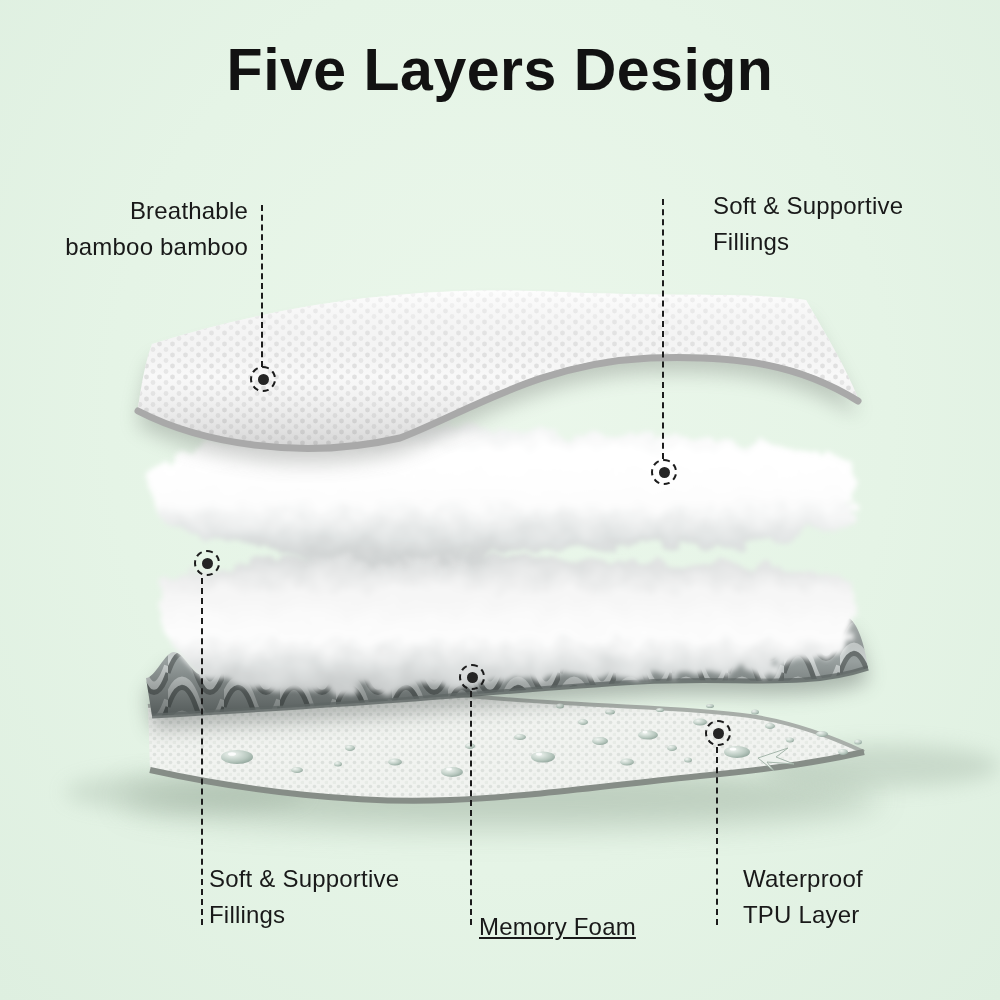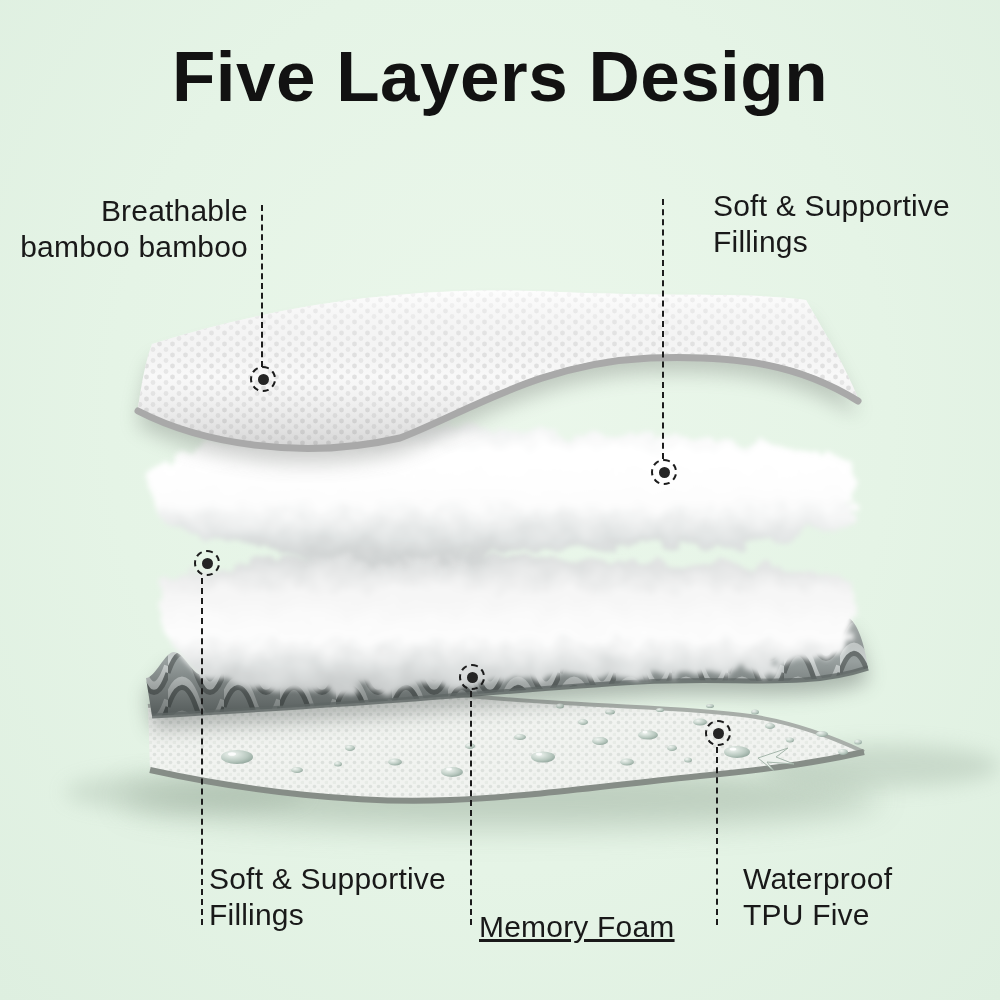--- a/index.html
+++ b/index.html
@@ -3,24 +3,24 @@
 <meta charset="utf-8">
 <style>
   html,body{margin:0;padding:0;}
   body{font-family:"Liberation Sans","DejaVu Sans",sans-serif;}
   .canvas{
     position:relative;width:1000px;height:1000px;overflow:hidden;
     background:radial-gradient(ellipse at 50% 42%, #ebf7eb 0%, #e5f4e6 55%, #deefe0 100%);
   }
   .title{
     position:absolute;top:36px;left:0;width:1000px;text-align:center;
-    font-size:71px;font-weight:600;color:#121212;letter-spacing:0.5px;margin:0;
+    font-size:59px;font-weight:600;color:#121212;letter-spacing:0.5px;margin:0;
   }
   .stage{position:absolute;left:0;top:0;width:1000px;height:1000px;}
-  .lbl{position:absolute;font-size:30px;line-height:36px;color:#191919;font-weight:500;letter-spacing:0.2px;}
+  .lbl{position:absolute;font-size:24px;line-height:36px;color:#191919;font-weight:500;letter-spacing:0.2px;}
   .lbl div{white-space:nowrap;}
   .lbl-tl{top:193px;right:752px;text-align:right;}
   .lbl-tr{top:188px;left:713px;}
   .lbl-bl{top:861px;left:209px;}
   .lbl-bc{top:909px;left:479px;text-decoration:underline;}
   .lbl-br{top:861px;left:727px;margin-left:16px;}
   .leader{position:absolute;width:0;border-left:2.5px dashed #1c1c1c;}
   .ld-tl{left:261px;top:205px;height:162px;}
   .ld-tr{left:662px;top:199px;height:260px;}
   .ld-bl{left:201px;top:578px;height:347px;}
@@ -248,16 +248,16 @@
   </div>
   <div class="lbl lbl-bl">
     <div>Soft &amp; Supportive</div>
     <div>Fillings</div>
   </div>
   <div class="lbl lbl-bc">
     <div>Memory Foam</div>
   </div>
   <div class="lbl lbl-br">
     <div>Waterproof</div>
-    <div>TPU Five</div>
+    <div>TPU Layer</div>
   </div>
 
 </div>
 
 </body></html>

